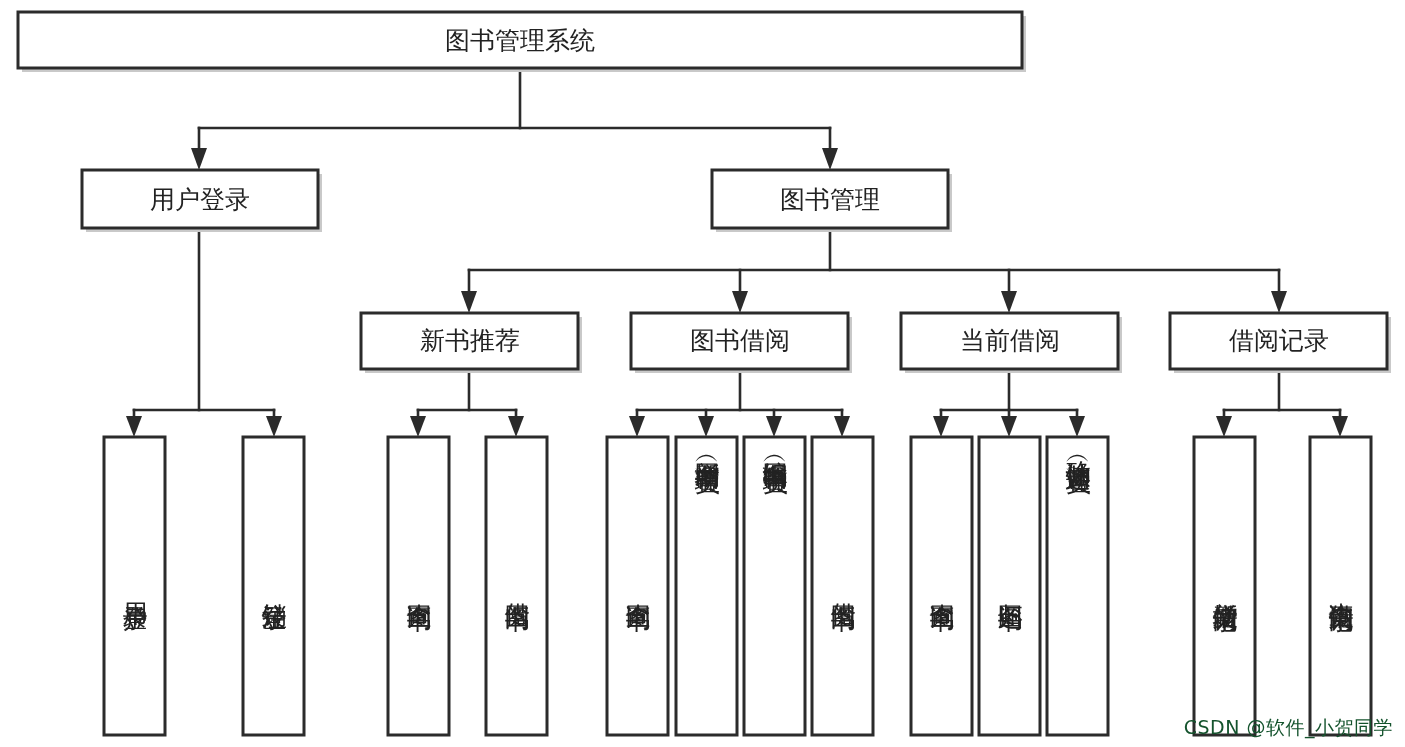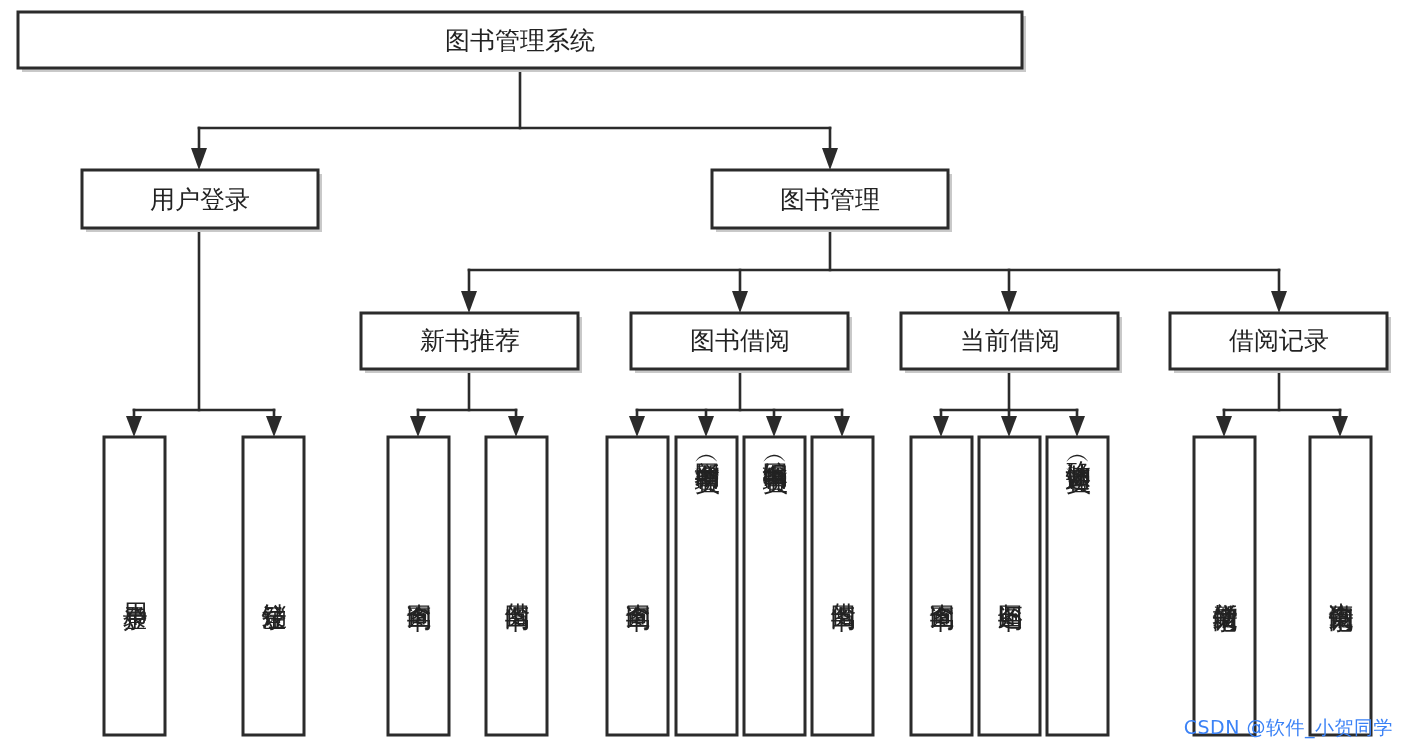--- a/index.html
+++ b/index.html
@@ -69,21 +69,21 @@
     letter-spacing: 1.5px;
     white-space: nowrap;
     text-align: center;
   }
   .watermark {
     position: absolute;
     right: 12px;
     bottom: 6px;
     font-family: "DejaVu Sans", "Liberation Sans", sans-serif;
     font-size: 19px;
-    color: #3b82f6;
+    color: #14532d;
     white-space: nowrap;
     letter-spacing: 0.5px;
   }
 </style>
 </head>
 <body>
 
 <div id="diagram-root">
 
   <svg class="canvas" viewBox="0 0 1405 747">

